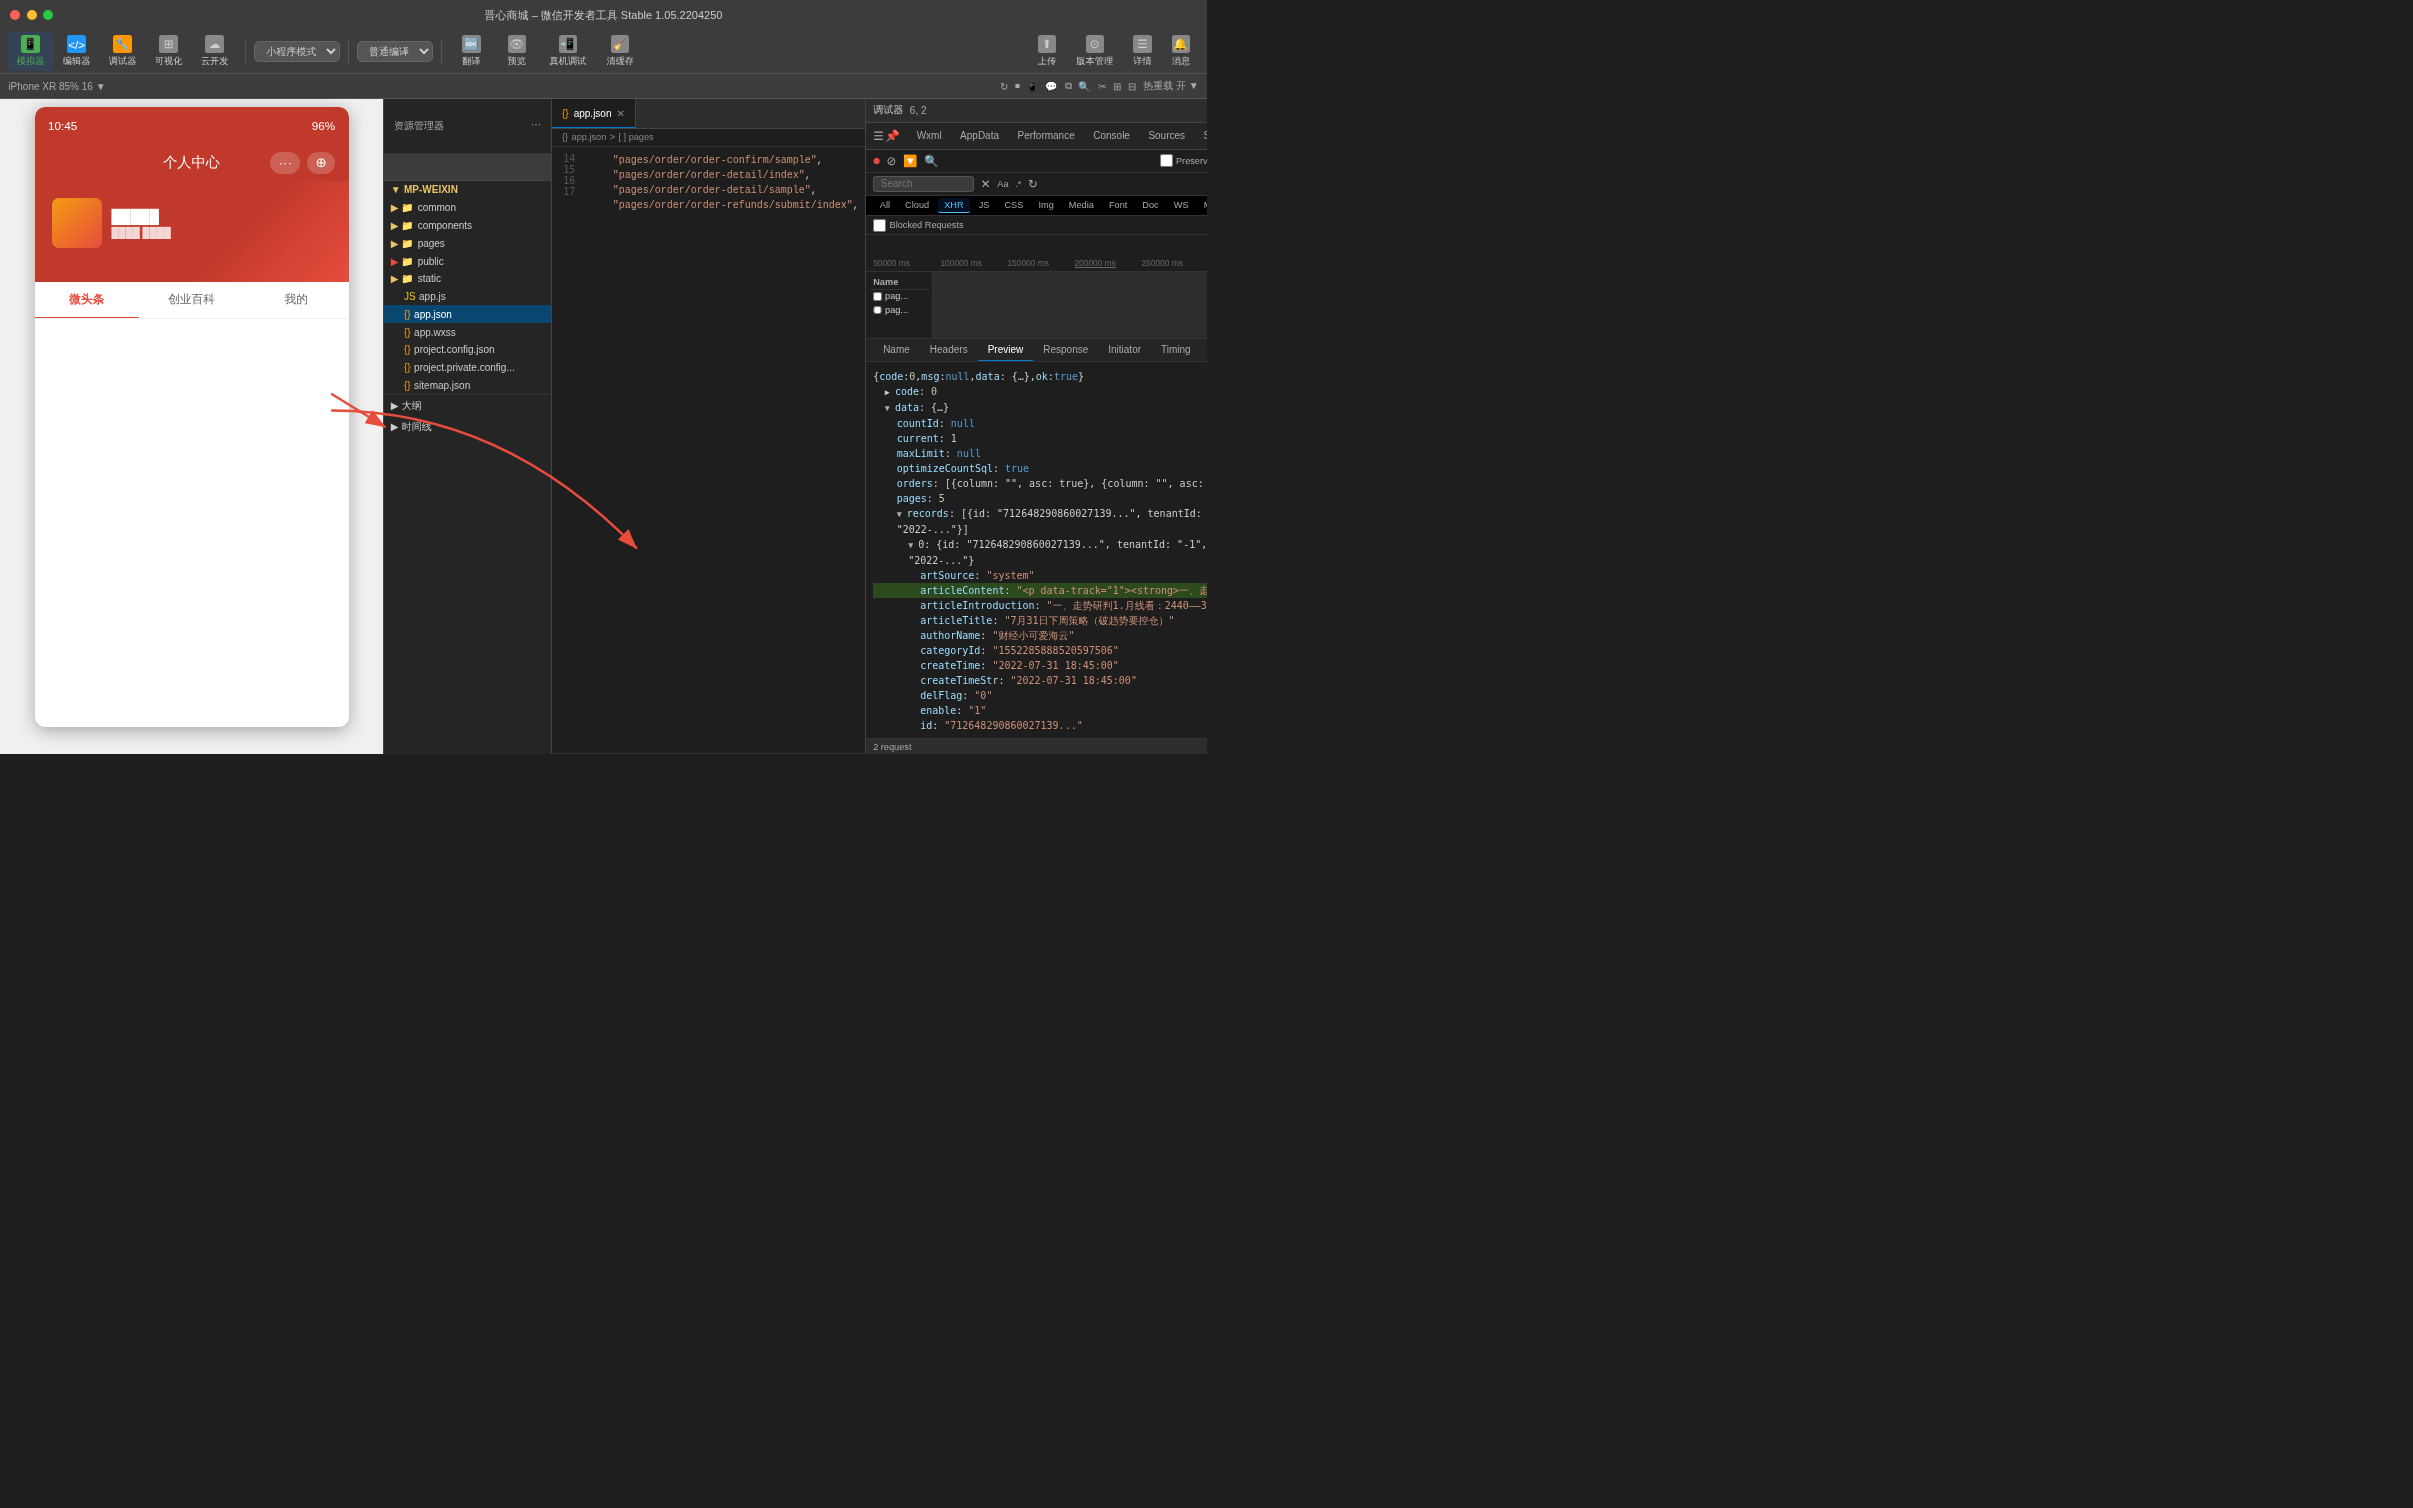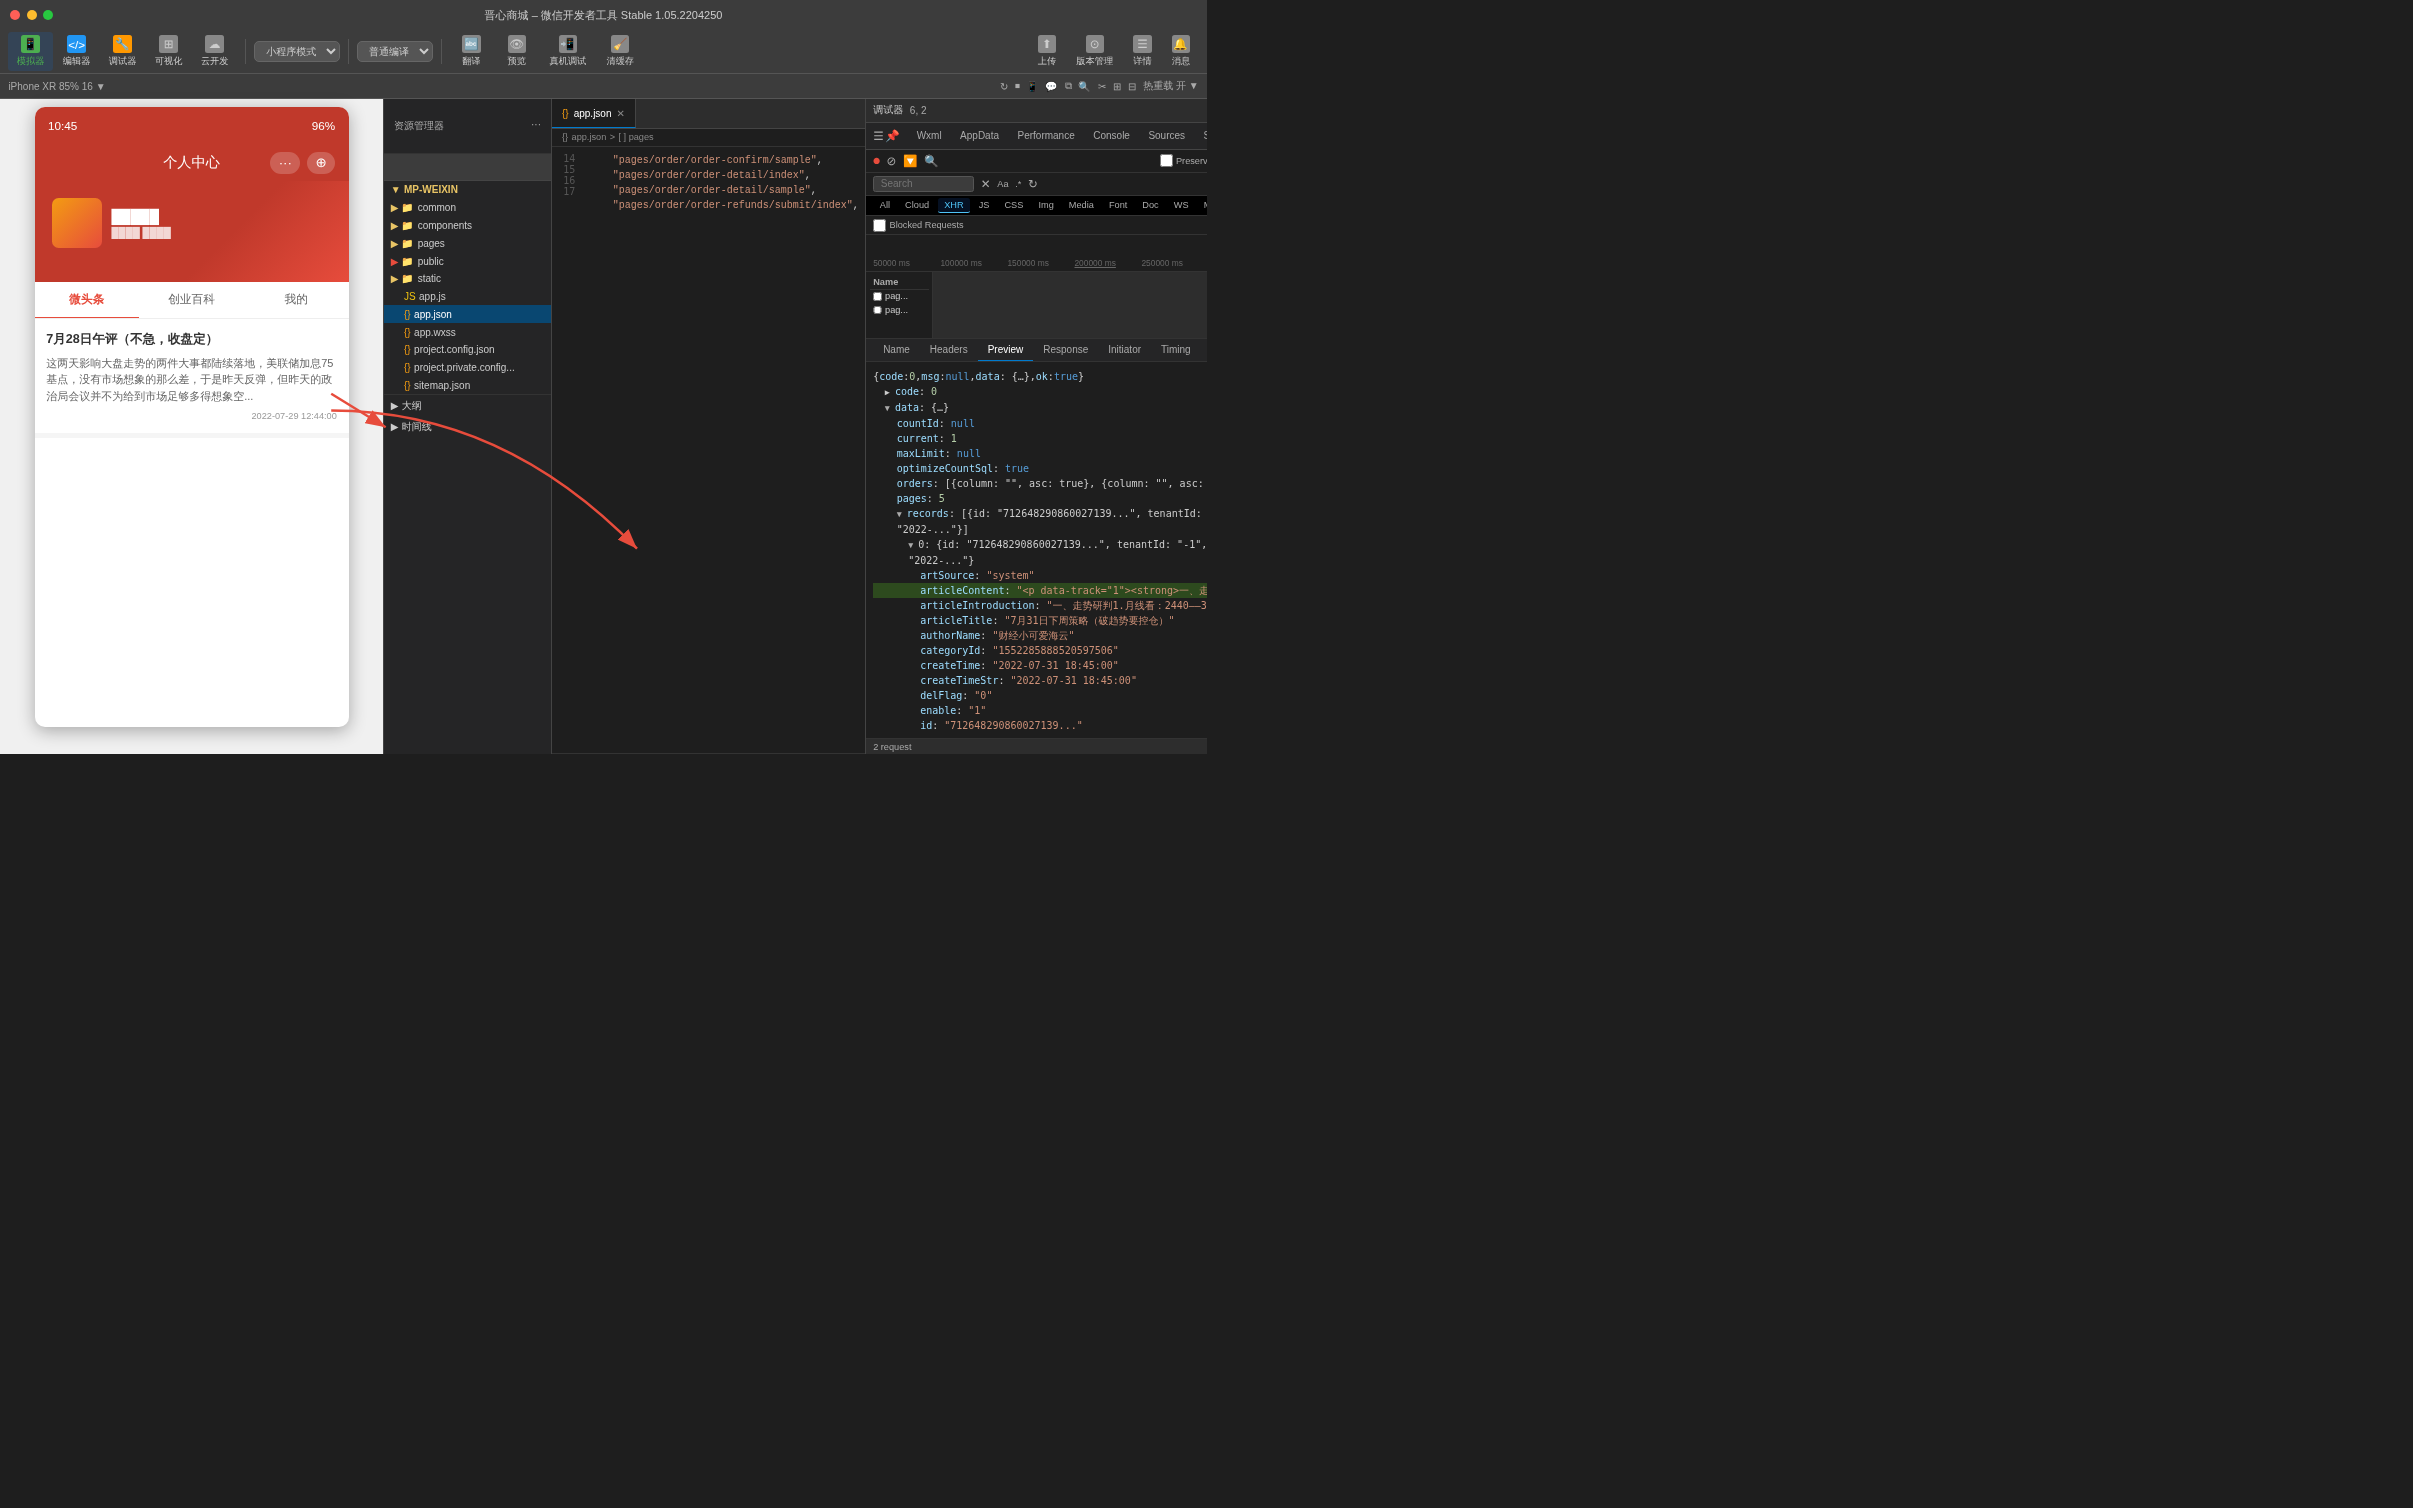--- a/index.html
+++ b/index.html
@@ -676,25 +676,20 @@
         </div>
         <div class="phone-tab">
           <span>创业百科</span>
         </div>
         <div class="phone-tab">
           <span>我的</span>
         </div>
       </div>
 
       <div class="phone-content">
-        <div class="phone-article">
-          <div class="phone-article-title">7月28日午评（不急，收盘定）</div>
-          <div class="phone-article-desc">这两天影响大盘走势的两件大事都陆续落地，美联储加息75基点，没有市场想象的那么差，于是昨天反弹，但昨天的政治局会议并不为给到市场足够多得想象空...</div>
-          <div class="phone-article-meta">2022-07-29 12:44:00</div>
-        </div>
       </div>
     </div>
   </div>
 
   <div class="filetree-panel">
     <div class="filetree-header">
       <span>资源管理器</span>
       <span style="cursor:pointer;">···</span>
     </div>
     <div class="filetree-search-bar">

